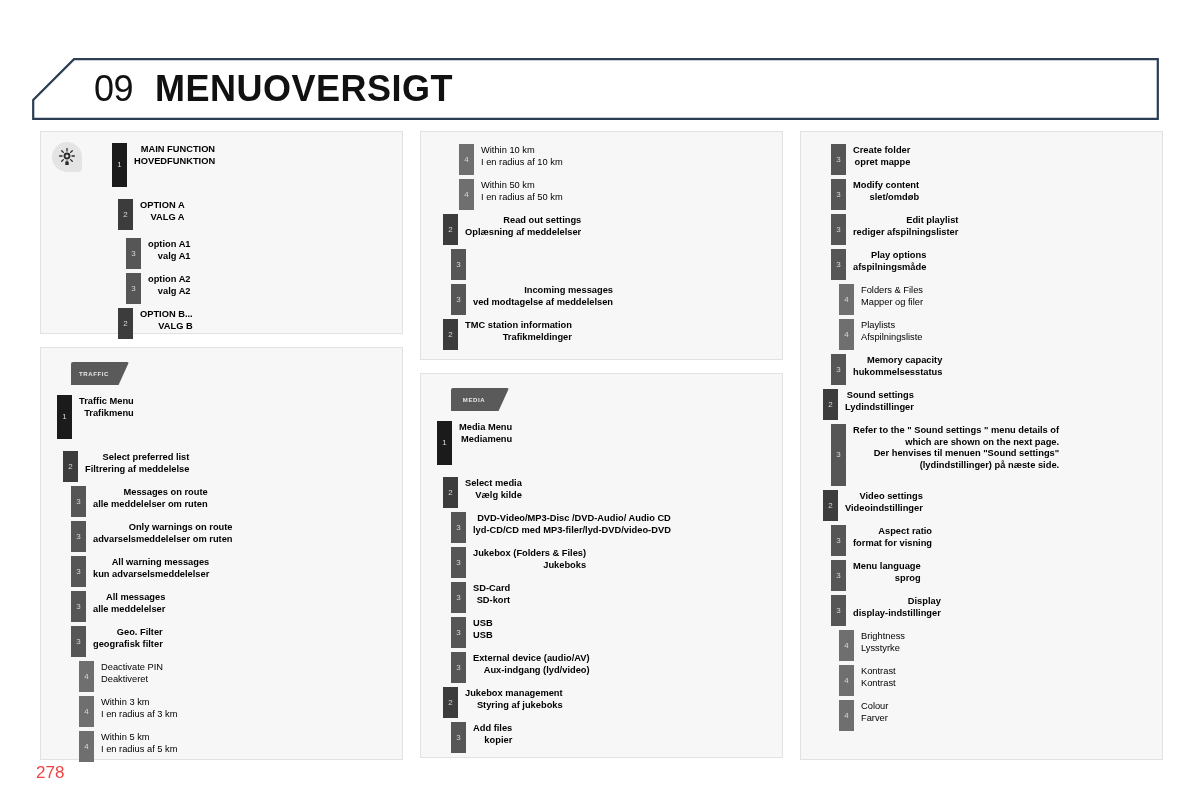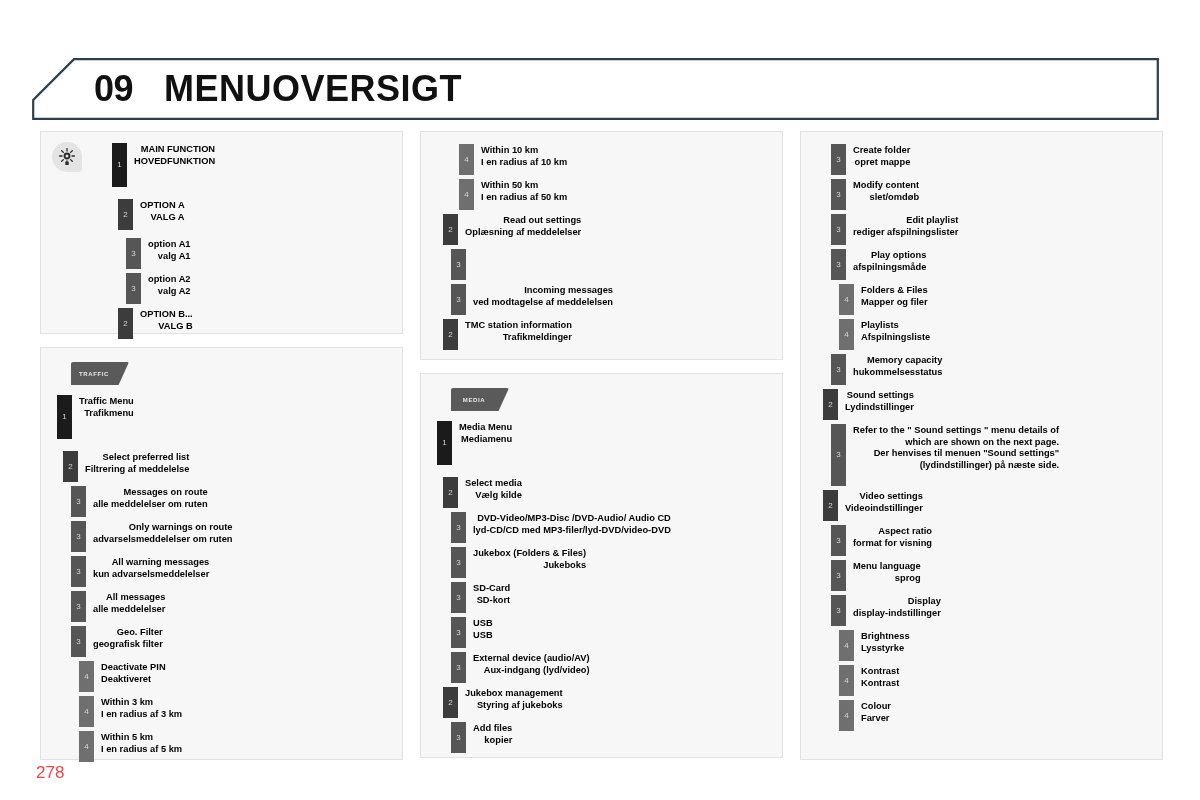--- a/index.html
+++ b/index.html
@@ -33,32 +33,31 @@
     position: absolute;
     left: 62px;
     top: 0;
     height: 62px;
     display: flex;
     align-items: center;
     gap: 22px;
   }
   .chapter-num {
     font-size: 36px;
-    font-weight: bold;
+    font-weight: normal;
     letter-spacing: -0.5px;
     line-height: 1;
     color: #111;
   }
   .chapter-title {
     font-size: 36px;
     font-weight: bold;
     letter-spacing: 0.5px;
     line-height: 1;
     color: #111;
-    margin-left: 9px;
   }
 
   
   .columns {
     position: absolute;
     left: 40px;
     top: 131px;
     width: 1125px;
     display: flex;
     gap: 17px;
@@ -163,21 +162,21 @@
   .lvl-4 { margin-left: 22px; }
 
   
   .lvl-1 .bar { background: #1b1b1b; }
   .lvl-2 .bar { background: #3c3c3c; }
   .lvl-3 .bar { background: #565656; }
   .lvl-4 .bar { background: #6f6f6f; }
 
   
   .lvl-1 .labels, .lvl-2 .labels, .lvl-3 .labels { font-weight: bold; text-align: right; }
-  .lvl-4 .labels { font-weight: bold; }
+  .lvl-4 .labels { font-weight: normal; }
 
   
   .row.h-tall  .bar { min-height: 44px; }
   .row.h-norm  .bar { min-height: 31px; }
   .row.h-multi .bar { min-height: 62px; }
 
   .row.h-tall .labels  { padding-top: 1px; }
   .row.h-norm .labels  { padding-top: 1px; }
 
   .spacer-8  { height: 8px; }

